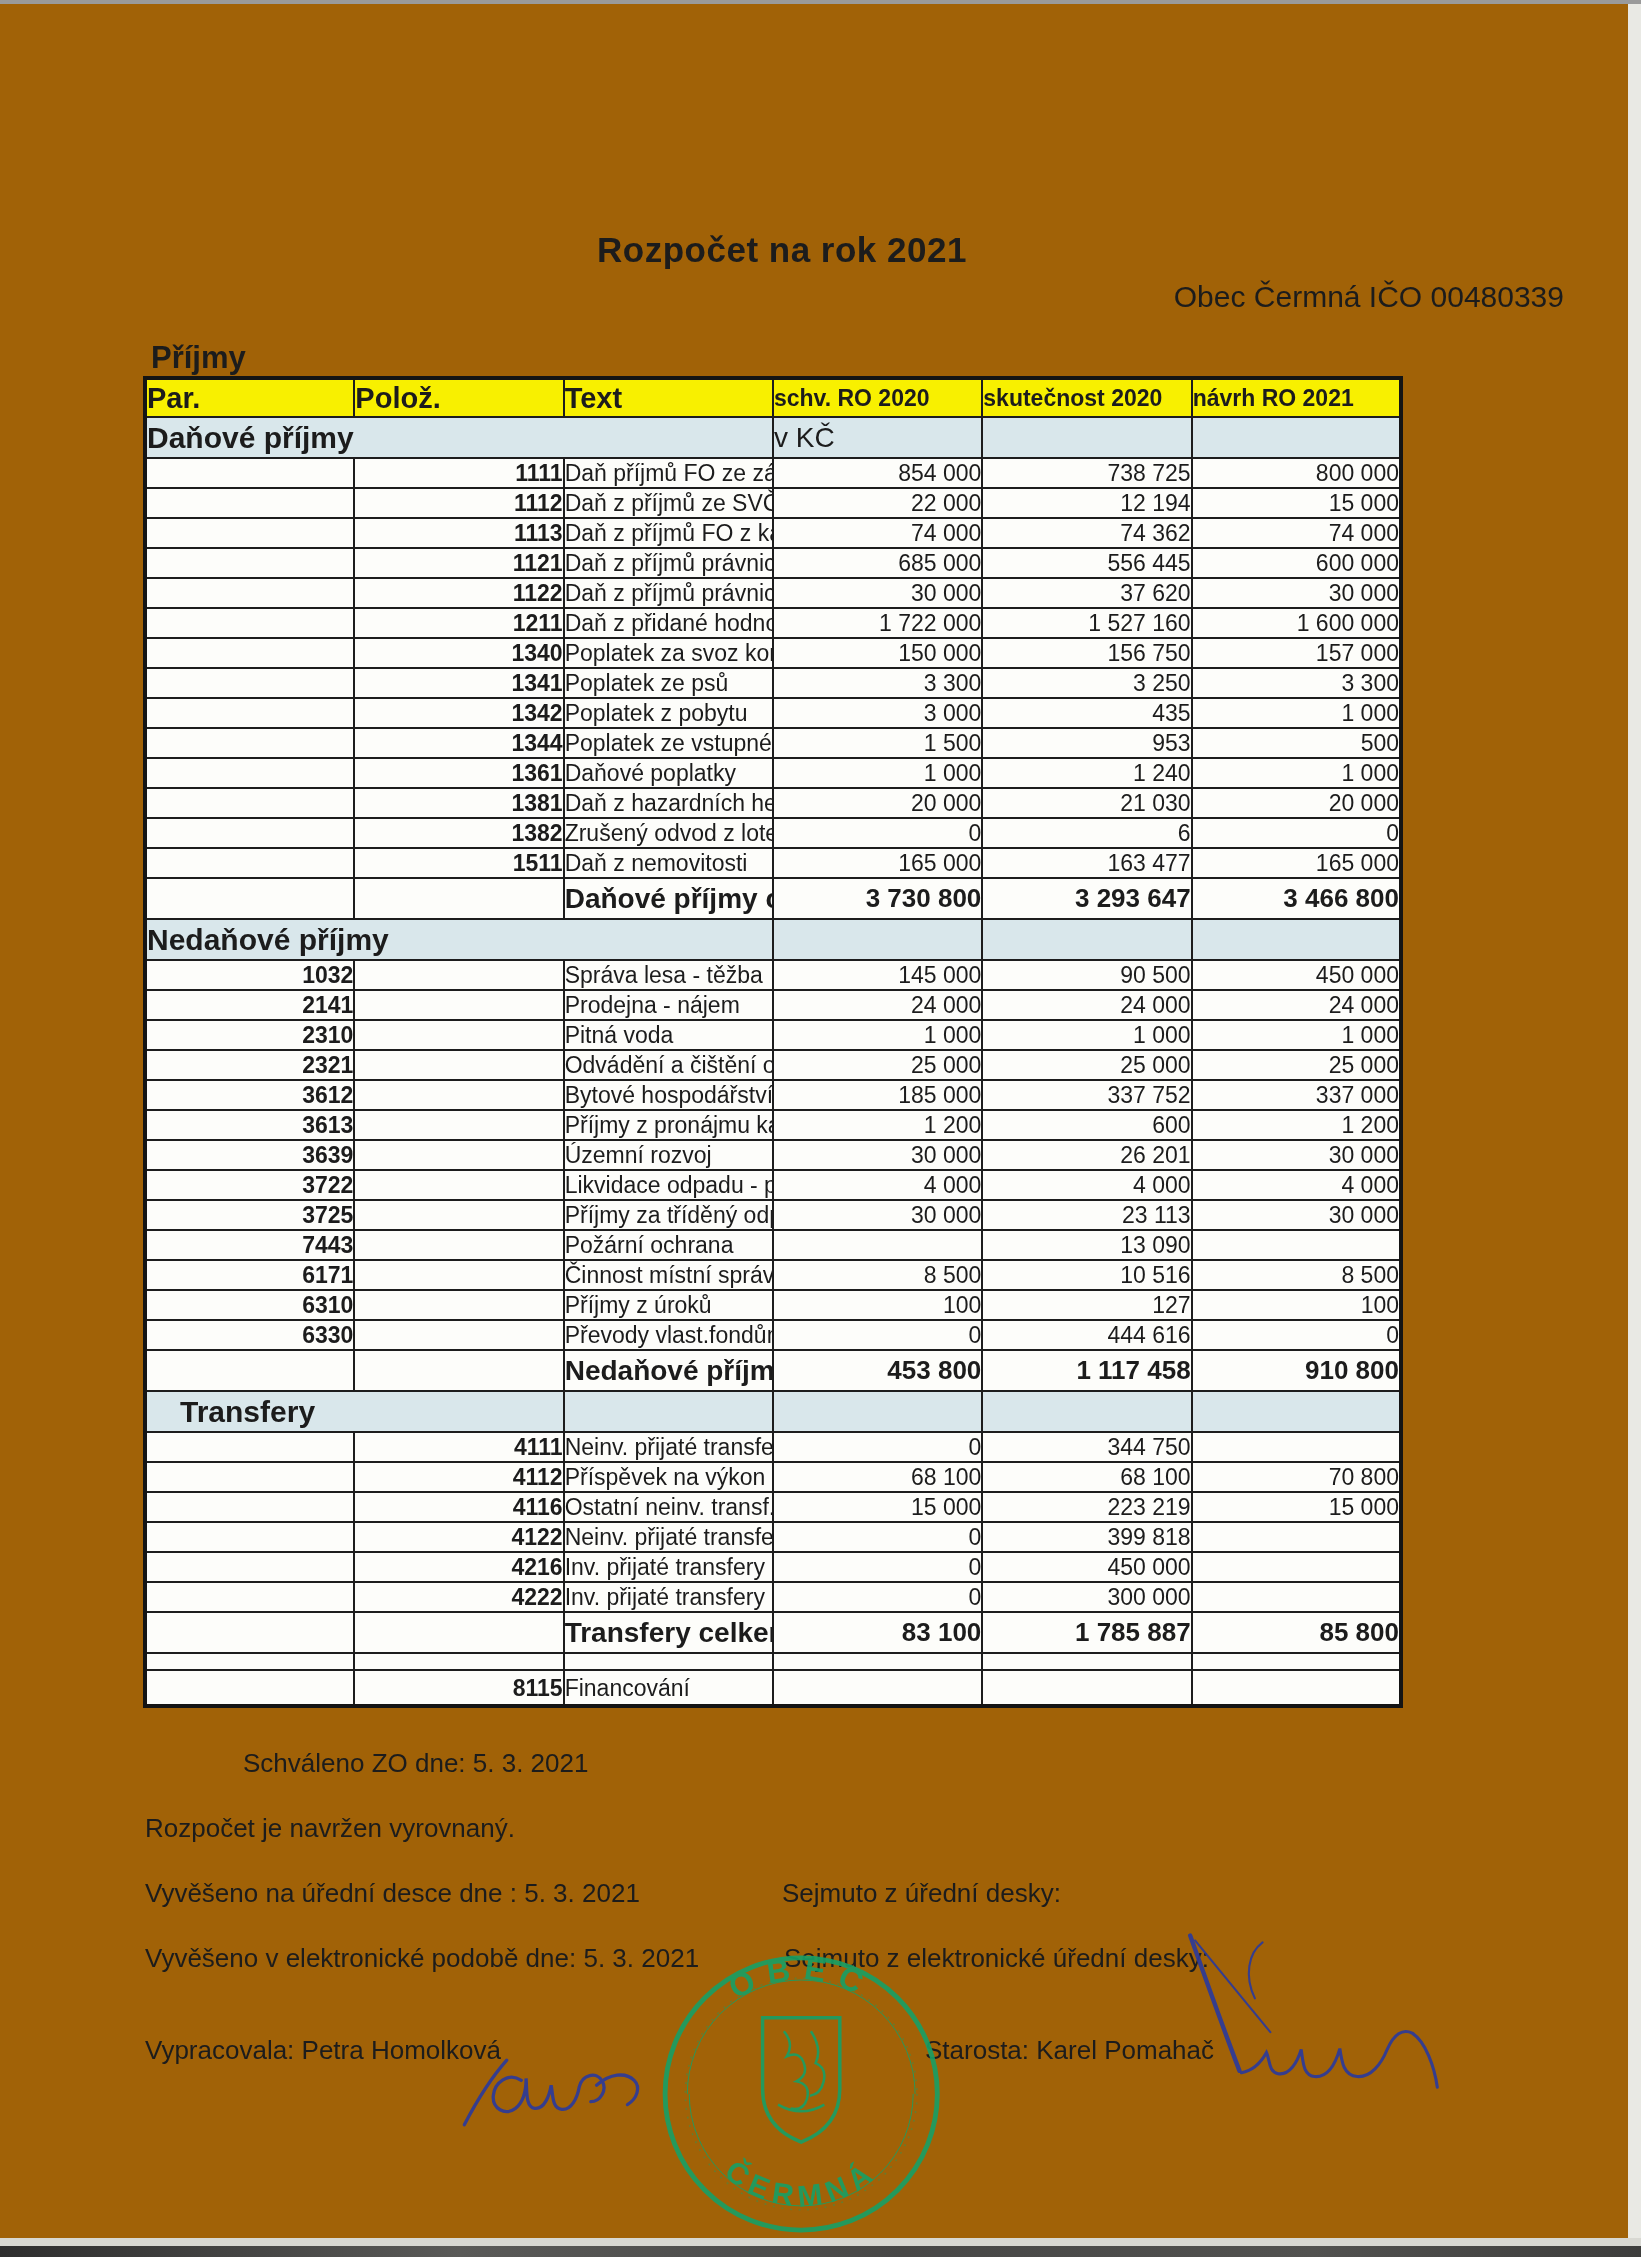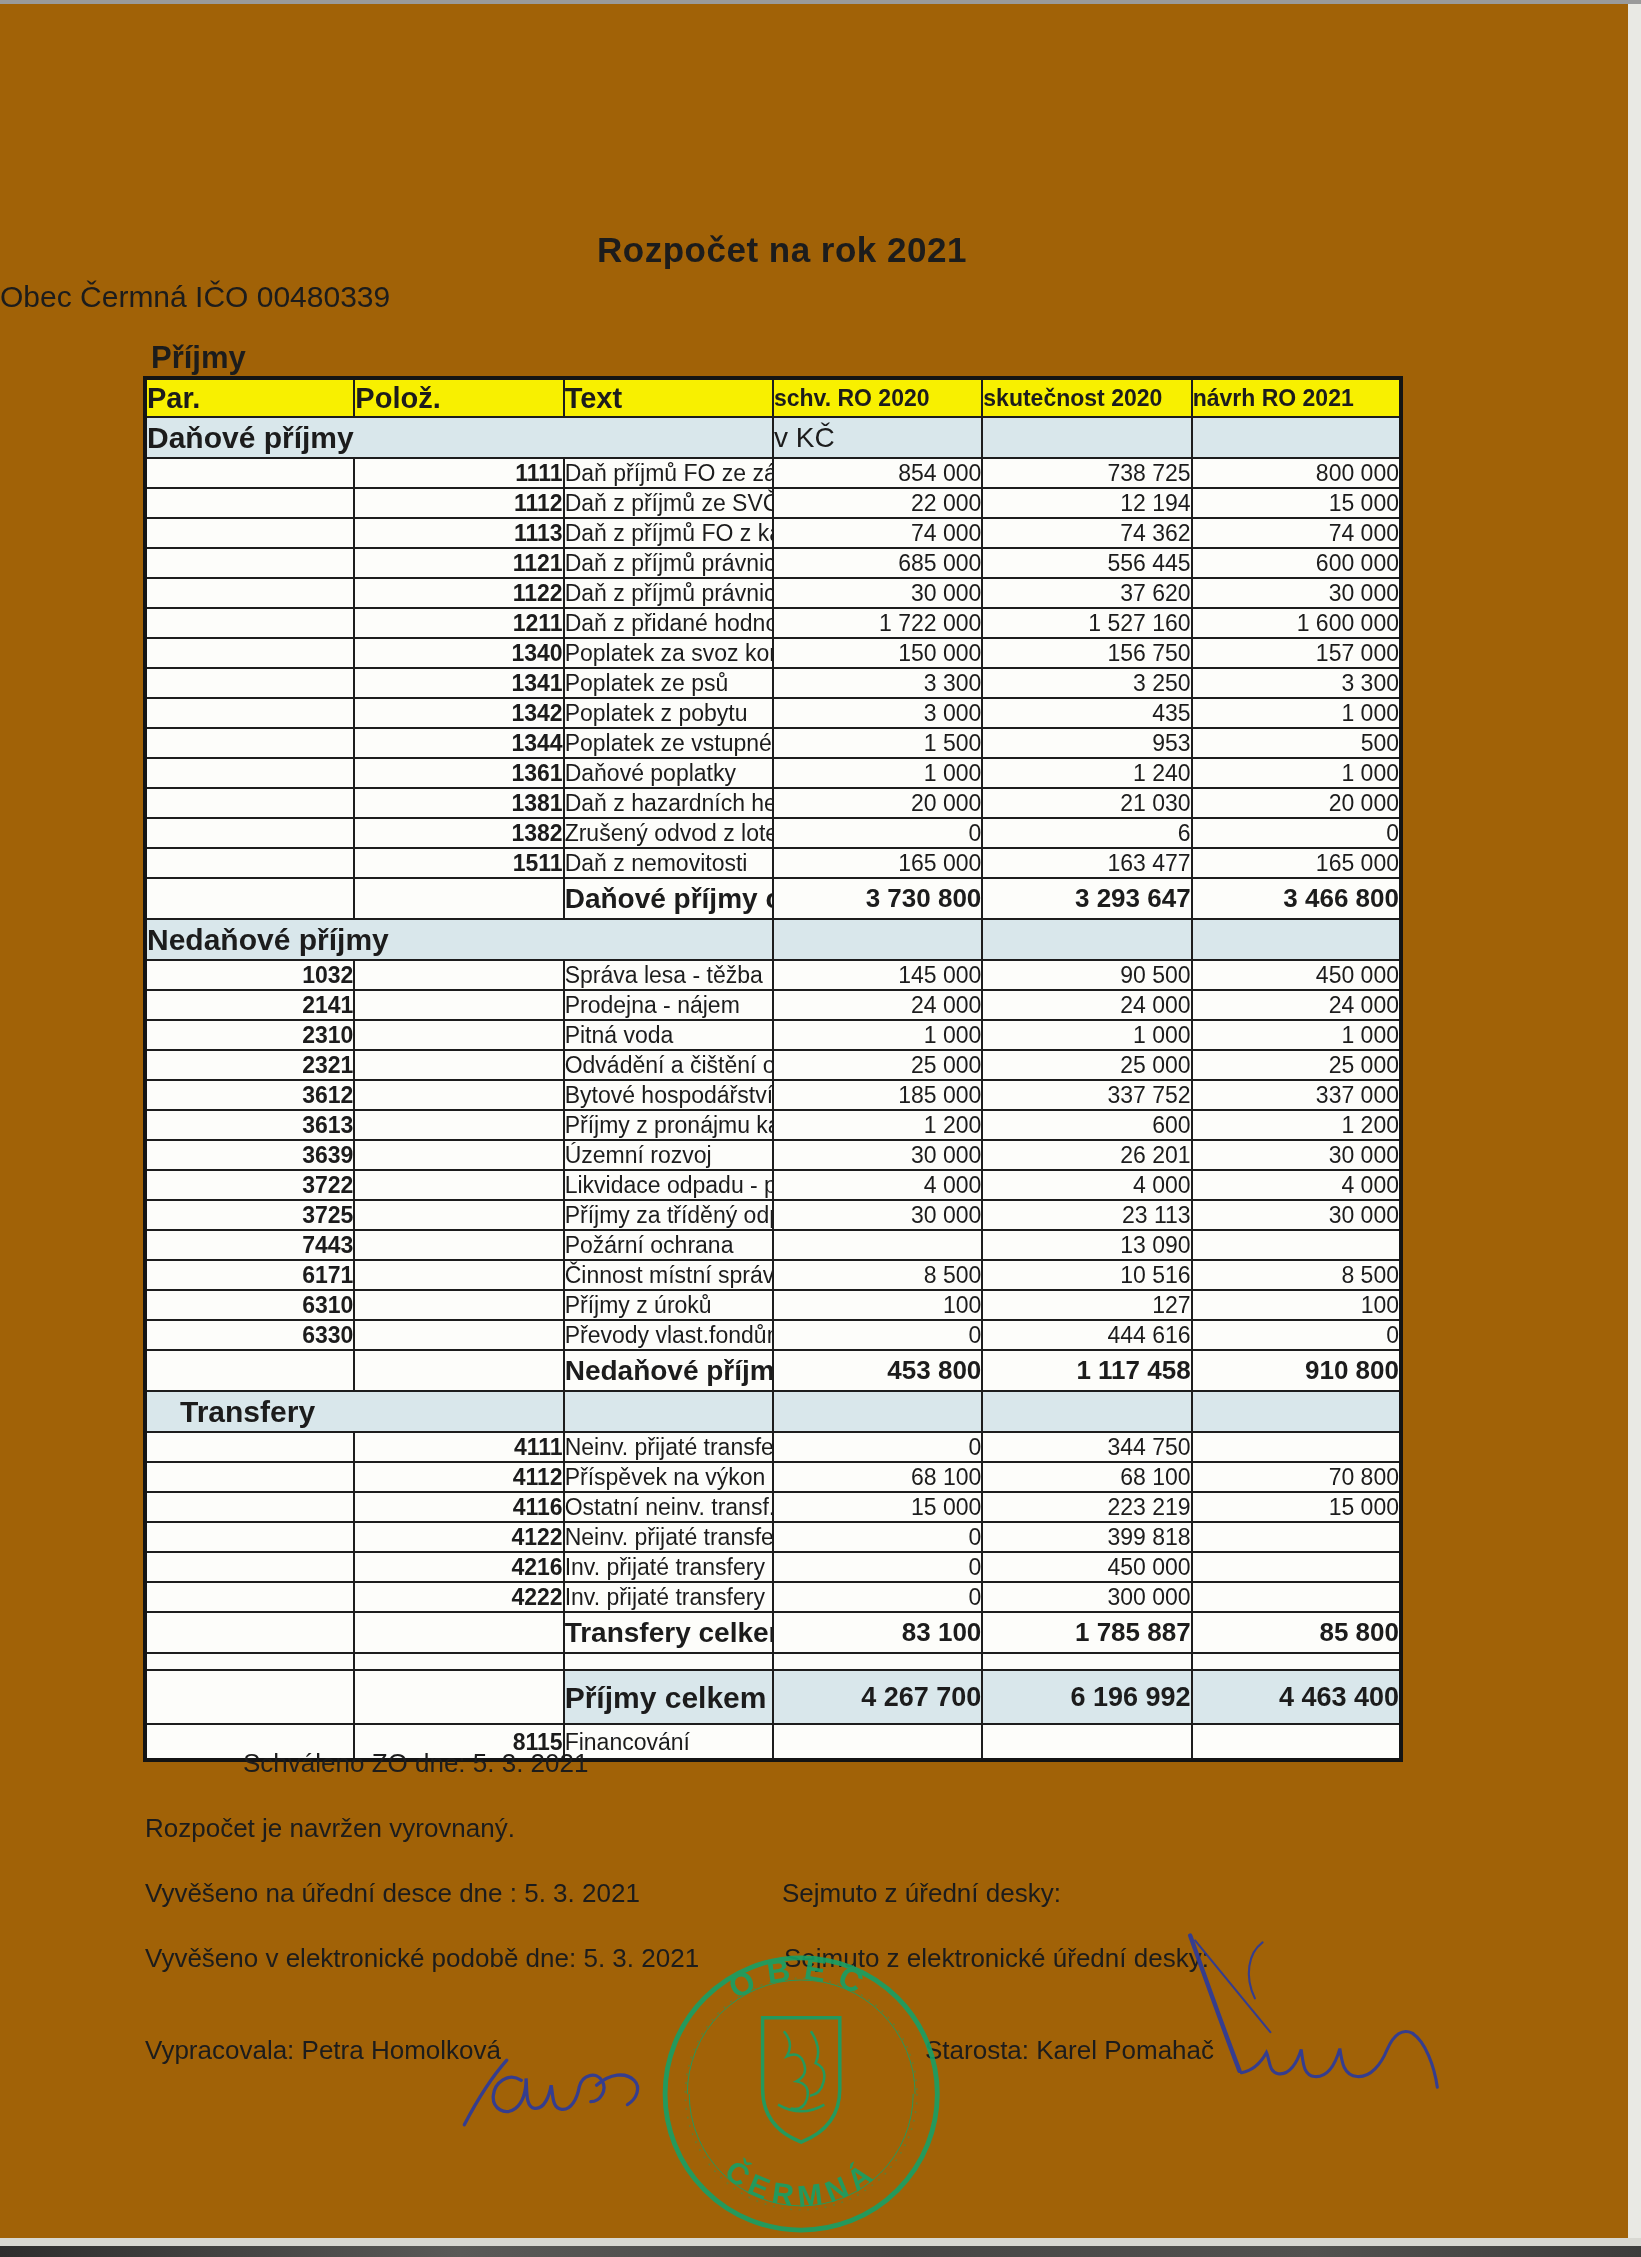--- a/index.html
+++ b/index.html
@@ -8,21 +8,21 @@
     background:#a16207;overflow:hidden;color:#1c1c1c;
     font-family:"Liberation Sans","DejaVu Sans",sans-serif;
   }
   .edge-right{position:absolute;top:0;right:0;width:13.5px;height:100%;background:#e9e9e4;}
   .scan-band{position:absolute;left:0;top:2242px;width:100%;height:15.4px;
     background:linear-gradient(to right,#2e2e2e,#5a5a58 28%,#474746 55%,#525250 80%,#3d3d3c);}
   .scan-band-soft{position:absolute;left:0;top:2234px;width:100%;height:7.7px;background:#d8d8d2;}
 
   .title{position:absolute;left:0;top:226px;width:1564px;text-align:center;
     font-size:35px;font-weight:bold;letter-spacing:0.5px;}
-  .subtitle{position:absolute;left:0;top:276px;width:1564px;text-align:left;font-size:30px;}
+  .subtitle{position:absolute;left:0;top:276px;width:1564px;text-align:right;font-size:30px;}
   .prijmy-label{position:absolute;left:151px;top:336px;font-size:31px;font-weight:bold;}
 
   table.budget{
     position:absolute;left:143px;top:372px;width:1260px;
     border-collapse:collapse;table-layout:fixed;
     border:4.8px solid #141414;
   }
   table.budget th,table.budget td{
     border:2.9px solid #1d1d1d;overflow:hidden;white-space:nowrap;
     vertical-align:middle;line-height:1.05;padding:0;
@@ -397,28 +397,20 @@
           <td class="num">85 800</td>
         </tr>
         <tr class="spacer-row">
           <td></td>
           <td></td>
           <td></td>
           <td></td>
           <td></td>
           <td></td>
         </tr>
-        <tr class="grand-row">
-          <td class="plain"></td>
-          <td class="plain"></td>
-          <td class="txt">Příjmy celkem</td>
-          <td class="num">4 267 700</td>
-          <td class="num">6 196 992</td>
-          <td class="num">4 463 400</td>
-        </tr>
         <tr class="fin-row">
           <td class="par"></td>
           <td class="poloz">8115</td>
           <td class="txt">Financování</td>
           <td class="num"></td>
           <td class="num"></td>
           <td class="num"></td>
         </tr>
       </tbody>
   </table>

